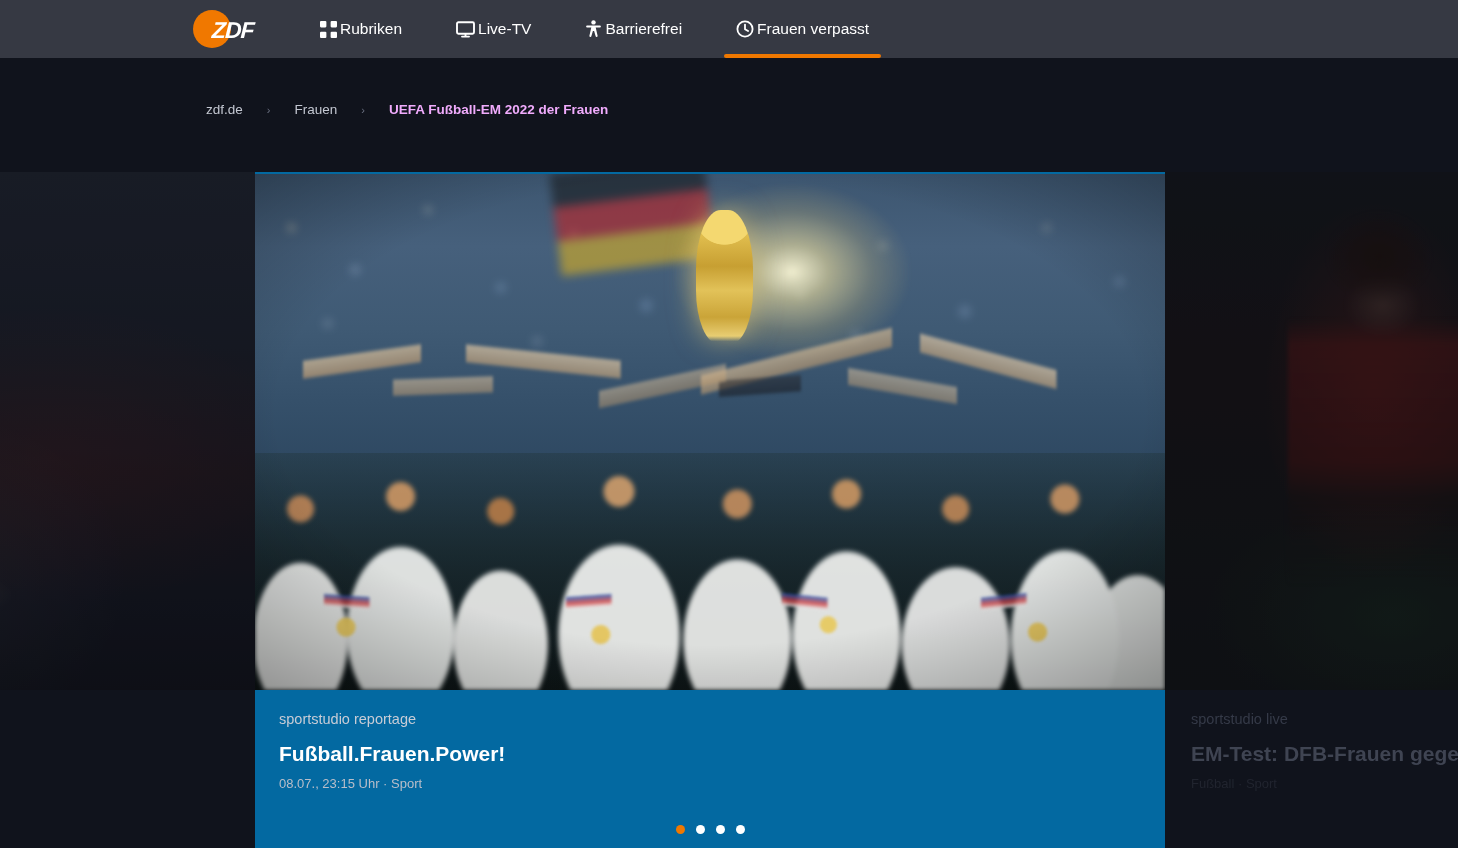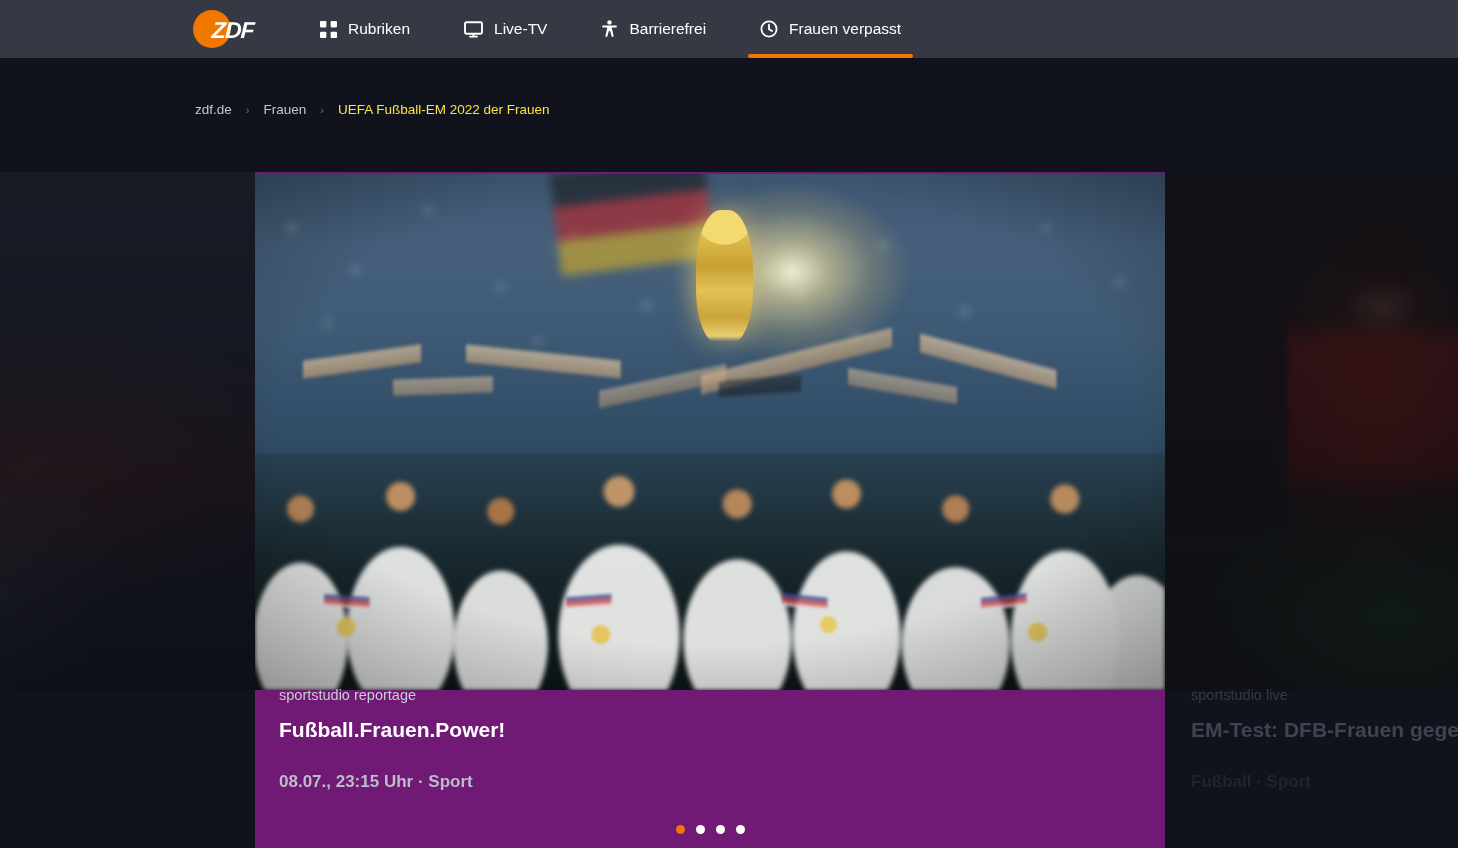--- a/index.html
+++ b/index.html
@@ -62,21 +62,21 @@
     top: 0;
     height: 58px;
     display: flex;
     align-items: center;
   }
   .nav-item {
     position: relative;
     height: 58px;
     display: flex;
     align-items: center;
-    gap: 11px;
+    gap: 3px;
     padding: 0 12px;
     margin-right: 30px;
     cursor: pointer;
     color: #ffffff;
     font-size: 15.5px;
     white-space: nowrap;
   }
   .nav-item:last-child { margin-right: 0; }
   .nav-item .nav-label { line-height: 1; }
   .nav-underline {
@@ -106,32 +106,32 @@
   .crumbband {
     position: absolute;
     top: 58px; left: 0;
     width: 1458px;
     height: 114px;
     background: #10131c;
     z-index: 20;
   }
   .breadcrumb {
     position: absolute;
-    left: 195px;
+    left: 206px;
     top: 44px;
     display: flex;
     align-items: flex-end;
-    gap: 14px;
+    gap: 24px;
     font-size: 13.5px;
     color: #c3c7d1;
   }
   .crumb { cursor: pointer; }
   .crumb.current {
-    color: #fde047;
-    font-weight: normal;
+    color: #f0abfc;
+    font-weight: bold;
     cursor: default;
   }
   .crumb-sep {
     color: #6b7182;
     font-size: 11px;
     line-height: 1;
     transform: translateY(-1px);
   }
 
   
@@ -207,21 +207,21 @@
   .slide-next .cap .kicker { color: #353a48; }
   .slide-next .cap .title  { color: #3f4452; }
   .slide-next .cap .meta   { color: #31354180; }
 
   
   .slide-active {
     position: absolute;
     left: 255px; top: 0;
     width: 910px;
     height: 676px;
-    background: #701a75;
+    background: #0369a1;
     cursor: pointer;
   }
   .hero-photo {
     position: absolute;
     left: 0; top: 2px;
     width: 910px;
     height: 516px;
     overflow: hidden;
     background: #0b1020;
   }
@@ -382,29 +382,28 @@
   .cap .kicker {
     font-size: 14.5px;
     color: #c8ccd6;
     margin-bottom: 13px;
     line-height: 1.2;
   }
   .cap .title {
     font-size: 21px;
     font-weight: bold;
     color: #ffffff;
-    margin-bottom: 29px;
+    margin-bottom: 10px;
     line-height: 1.2;
     white-space: nowrap;
   }
   .cap .meta {
-    font-size: 17px;
+    font-size: 13px;
     color: #b9bec9;
     line-height: 1.2;
-    font-weight: bold;
   }
 
   
   .dots {
     position: absolute;
     left: 255px;
     width: 910px;
     bottom: 14px;
     display: flex;
     justify-content: center;

